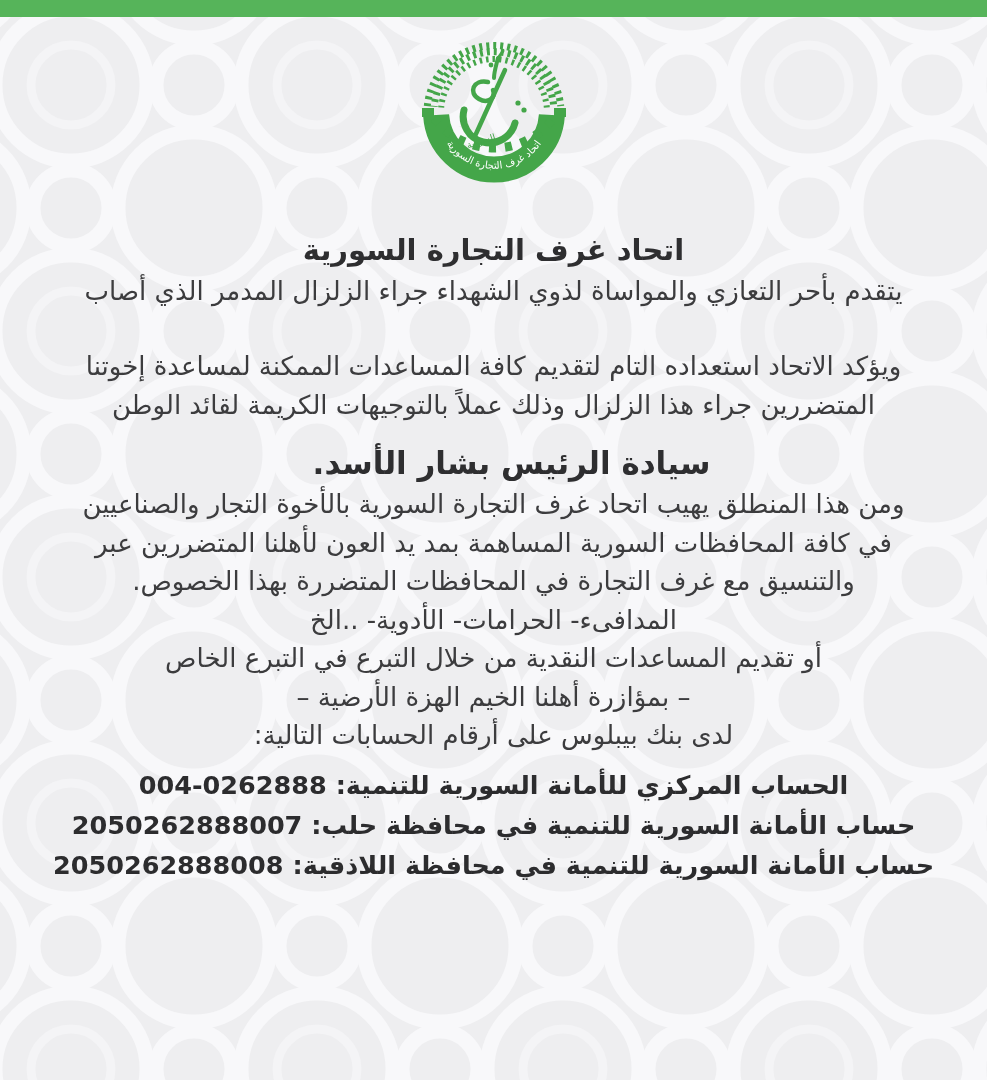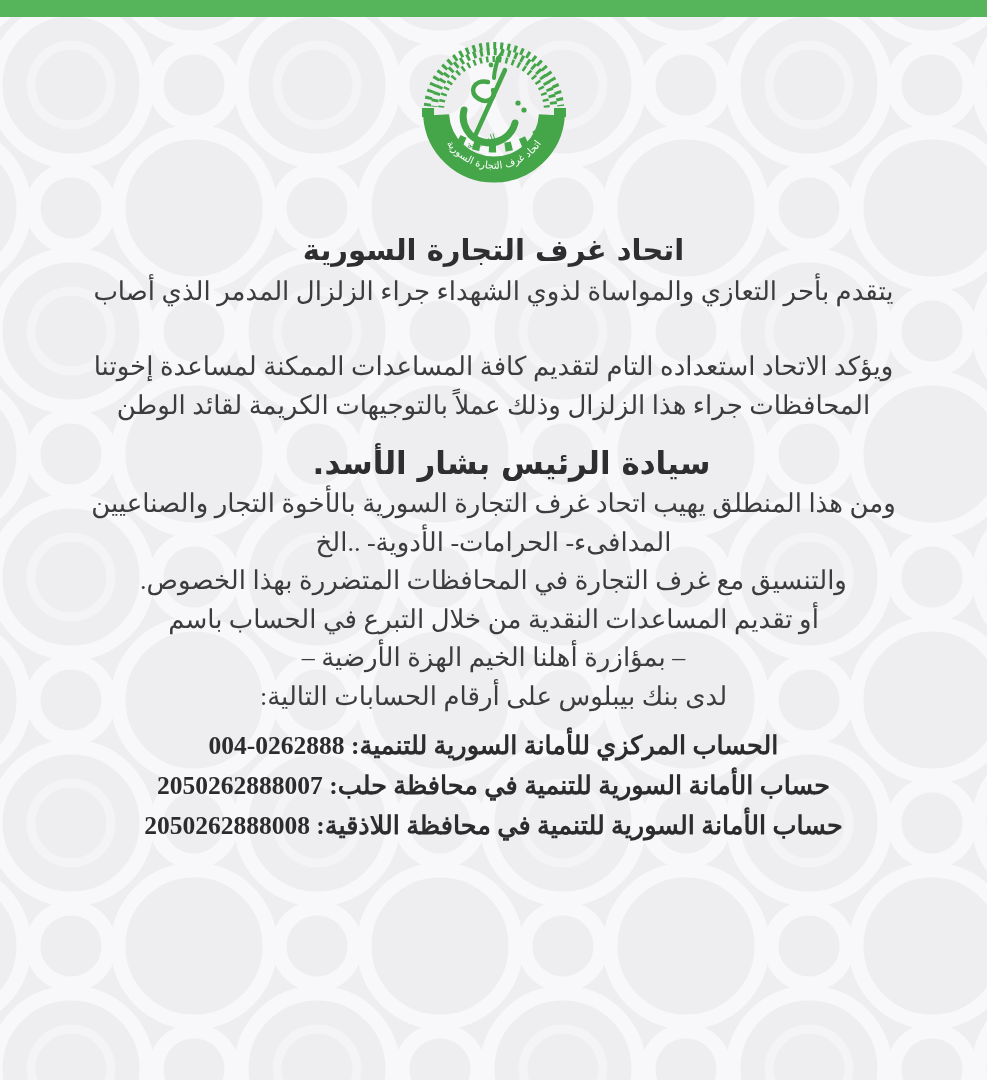--- a/index.html
+++ b/index.html
@@ -21,21 +21,21 @@
     position:relative;
     padding-top:17px;
     text-align:center;
     color:#3c3c3e;
   }
   .logo-wrap{width:160px;height:178px;margin:13px auto 0;}
   .title{
     font-size:29px;font-weight:bold;color:#2e2e30;
     margin:22px 0 2px;line-height:40px;letter-spacing:-0.5px;
   }
-  .para{margin:0;font-family:Liberation Serif, serif;}
+  .para{margin:0;}
   .line{font-size:26px;line-height:39px;letter-spacing:-0.5px;}
   .appeal .line{line-height:38.5px;}
   .gap-md{height:36px;}
   .heading2{
     font-size:31px;font-weight:bold;color:#2e2e30;
     margin:16px 0 0;line-height:44px;letter-spacing:-0.5px;padding-left:36px;
   }
   .appeal{}
   .accounts{margin-top:10px;}
   .account-line{
@@ -117,30 +117,31 @@
     <div class="title">اتحاد غرف التجارة السورية</div>
 
     <section class="para">
       <div class="line">يتقدم بأحر التعازي والمواساة لذوي الشهداء جراء الزلزال المدمر الذي أصاب</div>
     </section>
 
     <div class="gap-md"></div>
 
     <section class="para">
       <div class="line">ويؤكد الاتحاد استعداده التام لتقديم كافة المساعدات الممكنة لمساعدة إخوتنا</div>
-      <div class="line">المحافظات جراء هذا الزلزال وذلك عملاً بالتوجيهات الكريمة لقائد الوطن</div>
+      <div class="line">المتضررين جراء هذا الزلزال وذلك عملاً بالتوجيهات الكريمة لقائد الوطن</div>
     </section>
 
     <div class="heading2">سيادة الرئيس بشار الأسد.</div>
 
     <section class="para appeal">
       <div class="line">ومن هذا المنطلق يهيب اتحاد غرف التجارة السورية بالأخوة التجار والصناعيين</div>
+      <div class="line">في كافة المحافظات السورية المساهمة بمد يد العون لأهلنا المتضررين عبر</div>
+      <div class="line">والتنسيق مع غرف التجارة في المحافظات المتضررة بهذا الخصوص.</div>
       <div class="line">المدافىء- الحرامات- الأدوية- ..الخ</div>
-      <div class="line">والتنسيق مع غرف التجارة في المحافظات المتضررة بهذا الخصوص.</div>
-      <div class="line">أو تقديم المساعدات النقدية من خلال التبرع في الحساب باسم</div>
+      <div class="line">أو تقديم المساعدات النقدية من خلال التبرع في التبرع الخاص</div>
       <div class="line">– بمؤازرة أهلنا الخيم الهزة الأرضية –</div>
       <div class="line">لدى بنك بيبلوس على أرقام الحسابات التالية:</div>
     </section>
 
     <section class="para accounts">
       <div class="account-line">الحساب المركزي للأمانة السورية للتنمية: 0262888-004</div>
       <div class="account-line">حساب الأمانة السورية للتنمية في محافظة حلب: 2050262888007</div>
       <div class="account-line">حساب الأمانة السورية للتنمية في محافظة اللاذقية: 2050262888008</div>
     </section>
 

